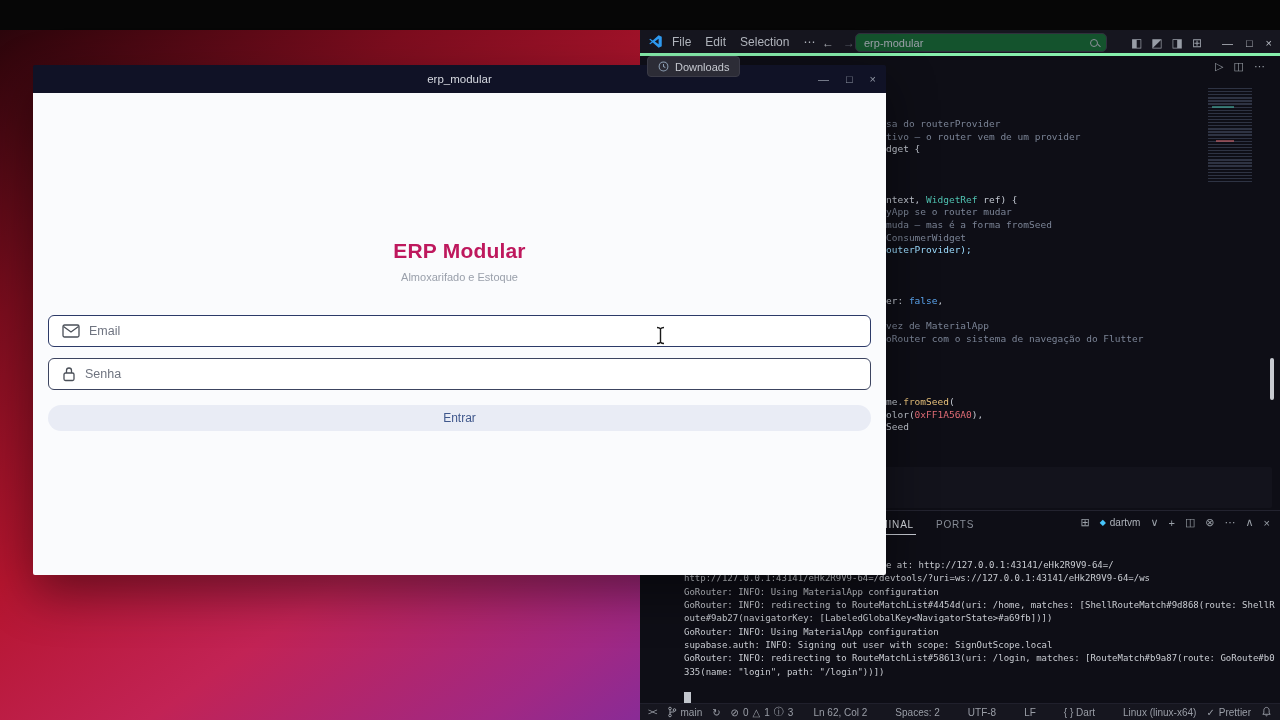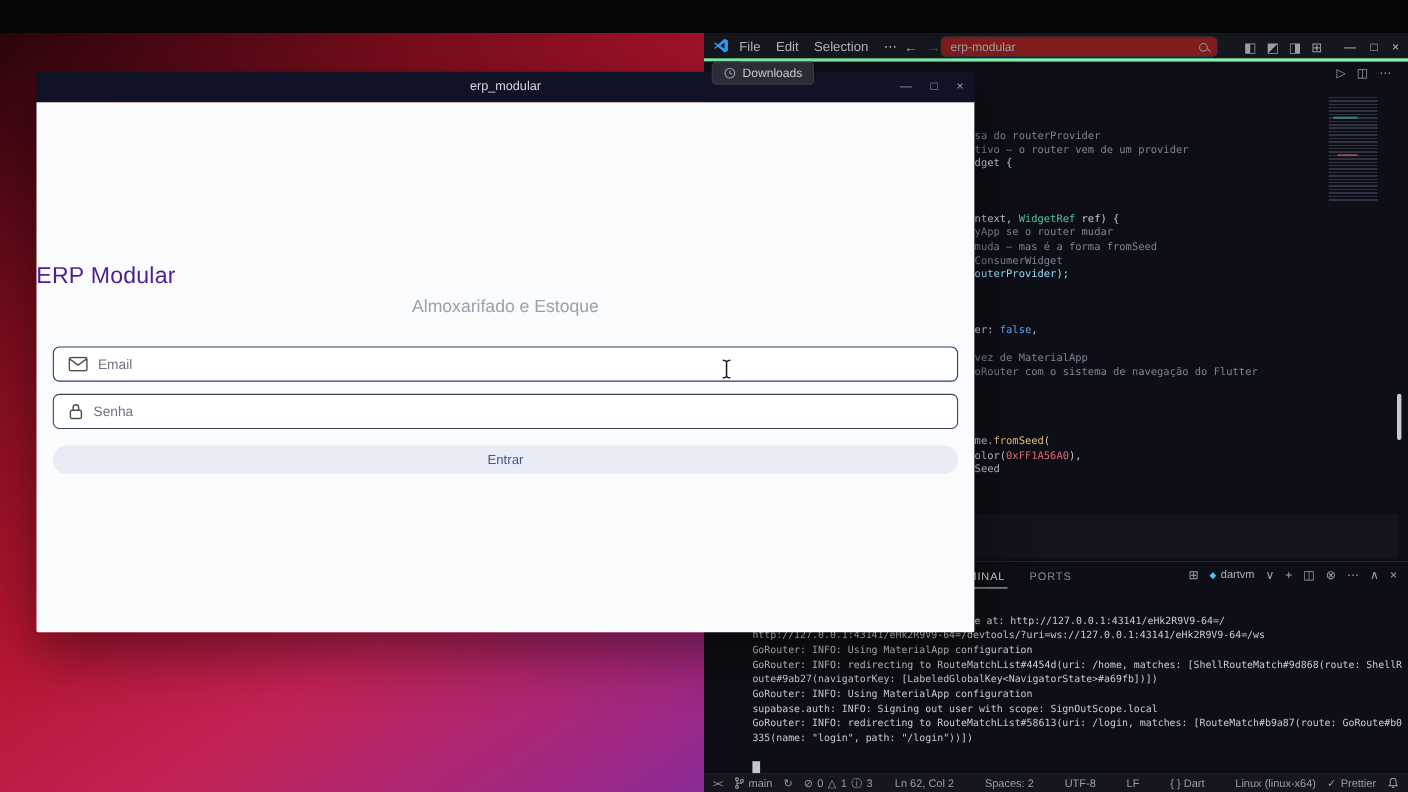--- a/index.html
+++ b/index.html
@@ -9,21 +9,21 @@
   .topbar{position:absolute;left:0;top:0;width:1280px;height:30px;background:#060606}
   .desktop{position:absolute;left:0;top:30px;width:1280px;height:690px;
     background:linear-gradient(145deg,#2b050b 0%,#7c0d1e 18%,#b5152f 35%,#c22355 50%,#a12883 65%,#6c2fae 80%,#3439cf 95%,#2b53e0 100%)}
   
   .vscode{position:absolute;left:640px;top:30px;width:640px;height:690px;background:#0e0e16;z-index:10;color:#bfc5ce}
   .vtitle{position:absolute;left:0;top:0;width:640px;height:26px;background:#16161f;border-bottom:3px solid #86efac;display:flex;align-items:center;padding-left:8px}
   .vlogo{width:15px;height:15px;margin-right:9px;display:inline-flex}
   .menus{display:flex;gap:14px;align-items:center;font-size:12px;color:#b3b7bf}
   .navarrows{position:absolute;left:182px;top:0;height:26px;display:flex;gap:9px;align-items:center;font-size:12px}
   .arr-b{color:#a9adb4}.arr-f{color:#565a63}
-  .cmdbox{position:absolute;left:215px;top:3px;width:252px;height:19px;background:#7f1d1d;border:1px solid #30303d;border-radius:5px;display:flex;align-items:center;padding:0 8px;font-size:11px;color:#9ba0a9}
+  .cmdbox{position:absolute;left:215px;top:3px;width:252px;height:19px;background:#14532d;border:1px solid #30303d;border-radius:5px;display:flex;align-items:center;padding:0 8px;font-size:11px;color:#9ba0a9}
   .mag{width:8px;height:8px;border:1.2px solid #8a8f98;border-radius:50%;position:relative;margin-left:auto}
   .mag::after{content:"";position:absolute;width:4px;height:1.2px;background:#8a8f98;transform:rotate(45deg);right:-3.5px;bottom:-1px}
   .layouticons{position:absolute;right:78px;top:0;height:26px;display:flex;gap:9px;align-items:center;font-size:12px;color:#989da6}
   .winctl{position:absolute;right:8px;top:0;height:26px;display:flex;gap:13px;align-items:center;font-size:11px;color:#b9bdc5}
   .edactions{position:absolute;left:575px;top:30px;display:flex;gap:10px;color:#9aa0a8;font-size:11px}
   .codearea{position:absolute;left:246px;top:88px;font-family:"DejaVu Sans Mono",monospace;font-size:9.5px}
   .codearea>div{height:12.65px;line-height:12.65px;white-space:pre}
   .tok-plain{color:#c2c7d0}.tok-comment{color:#7b8496}.tok-type{color:#4fc1b0}
   .tok-keyword{color:#5ca6f0}.tok-func{color:#e6c07a}.tok-number{color:#e06c75}.tok-prop{color:#9cdcfe}
   .minimap{position:absolute;left:568px;top:58px;width:44px;height:96px;
@@ -53,22 +53,22 @@
   .statusr{display:flex;gap:28px}
   
   .popup{position:absolute;left:647px;top:56px;height:21px;padding:0 10px;background:#2c2c36;border:1px solid #3a3a46;border-radius:4px;display:flex;align-items:center;gap:6px;font-size:11px;color:#c6c9d0;z-index:30}
   
   .erpwin{position:absolute;left:33px;top:65px;width:853px;height:510px;z-index:20;border-radius:2px;overflow:hidden;box-shadow:0 18px 50px rgba(0,0,0,.45)}
   .erp-titlebar{position:relative;height:28px;background:#101226;display:flex;align-items:center}
   .erp-title{position:absolute;left:0;width:100%;text-align:center;font-size:11.5px;color:#d6d9e0}
   .erp-controls{position:absolute;right:10px;display:flex;gap:17px;font-size:11px;color:#9298a6}
   .erp-controls span{cursor:pointer}
   .erp-body{position:relative;height:482px;background:#fafbfd}
-  .erp-heading{position:absolute;top:146px;width:100%;font-size:21px;font-weight:normal;color:#4c1d95;letter-spacing:.2px}
-  .erp-subtitle{position:absolute;top:178px;width:100%;text-align:center;font-size:16px;color:#9aa0ab}
+  .erp-heading{position:absolute;top:146px;width:100%;text-align:center;font-size:21px;font-weight:bold;color:#be185d;letter-spacing:.2px}
+  .erp-subtitle{position:absolute;top:178px;width:100%;text-align:center;font-size:11px;color:#9aa0ab}
   .field{position:absolute;left:15px;width:823px;height:32px;border-radius:6px;background:#fff;display:flex;align-items:center;padding:0 10px 0 13px;gap:9px}
   .field-email{top:222px;border:1.4px solid #2c3a68}
   .field-senha{top:265px;border:1.2px solid #3c4460}
   .field input{flex:1;border:none;outline:none;font-size:12.5px;color:#333;background:transparent;font-family:"Liberation Sans",sans-serif}
   .field input::placeholder{color:#6f7480}
   .ficon{display:inline-flex;align-items:center}
   .entrar{position:absolute;left:15px;top:312px;width:823px;height:26px;border:none;border-radius:13px;background:#e9ecf5;color:#40588c;font-size:12px;font-family:"Liberation Sans",sans-serif;cursor:pointer}
   .ibeam{position:absolute;left:654px;top:326px;z-index:40}
 </style>
 </head>

